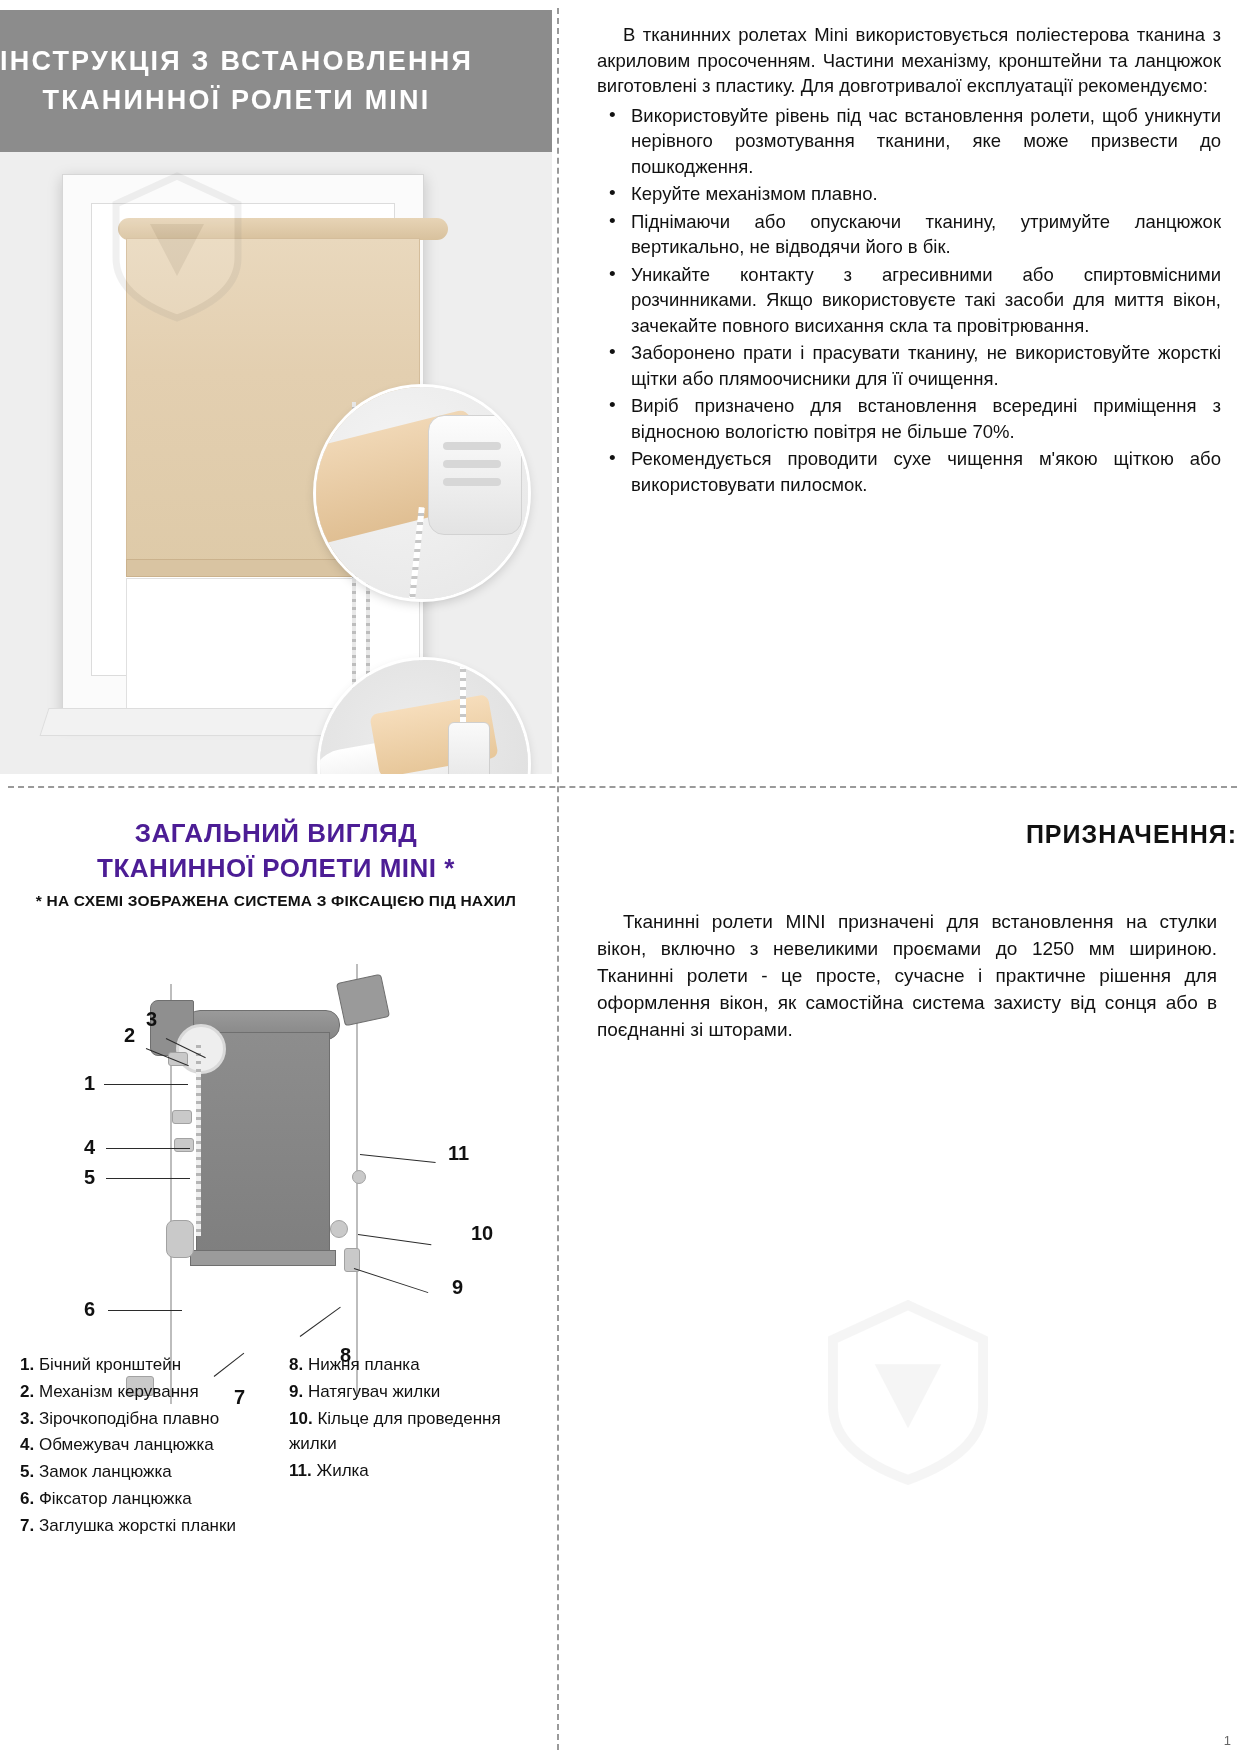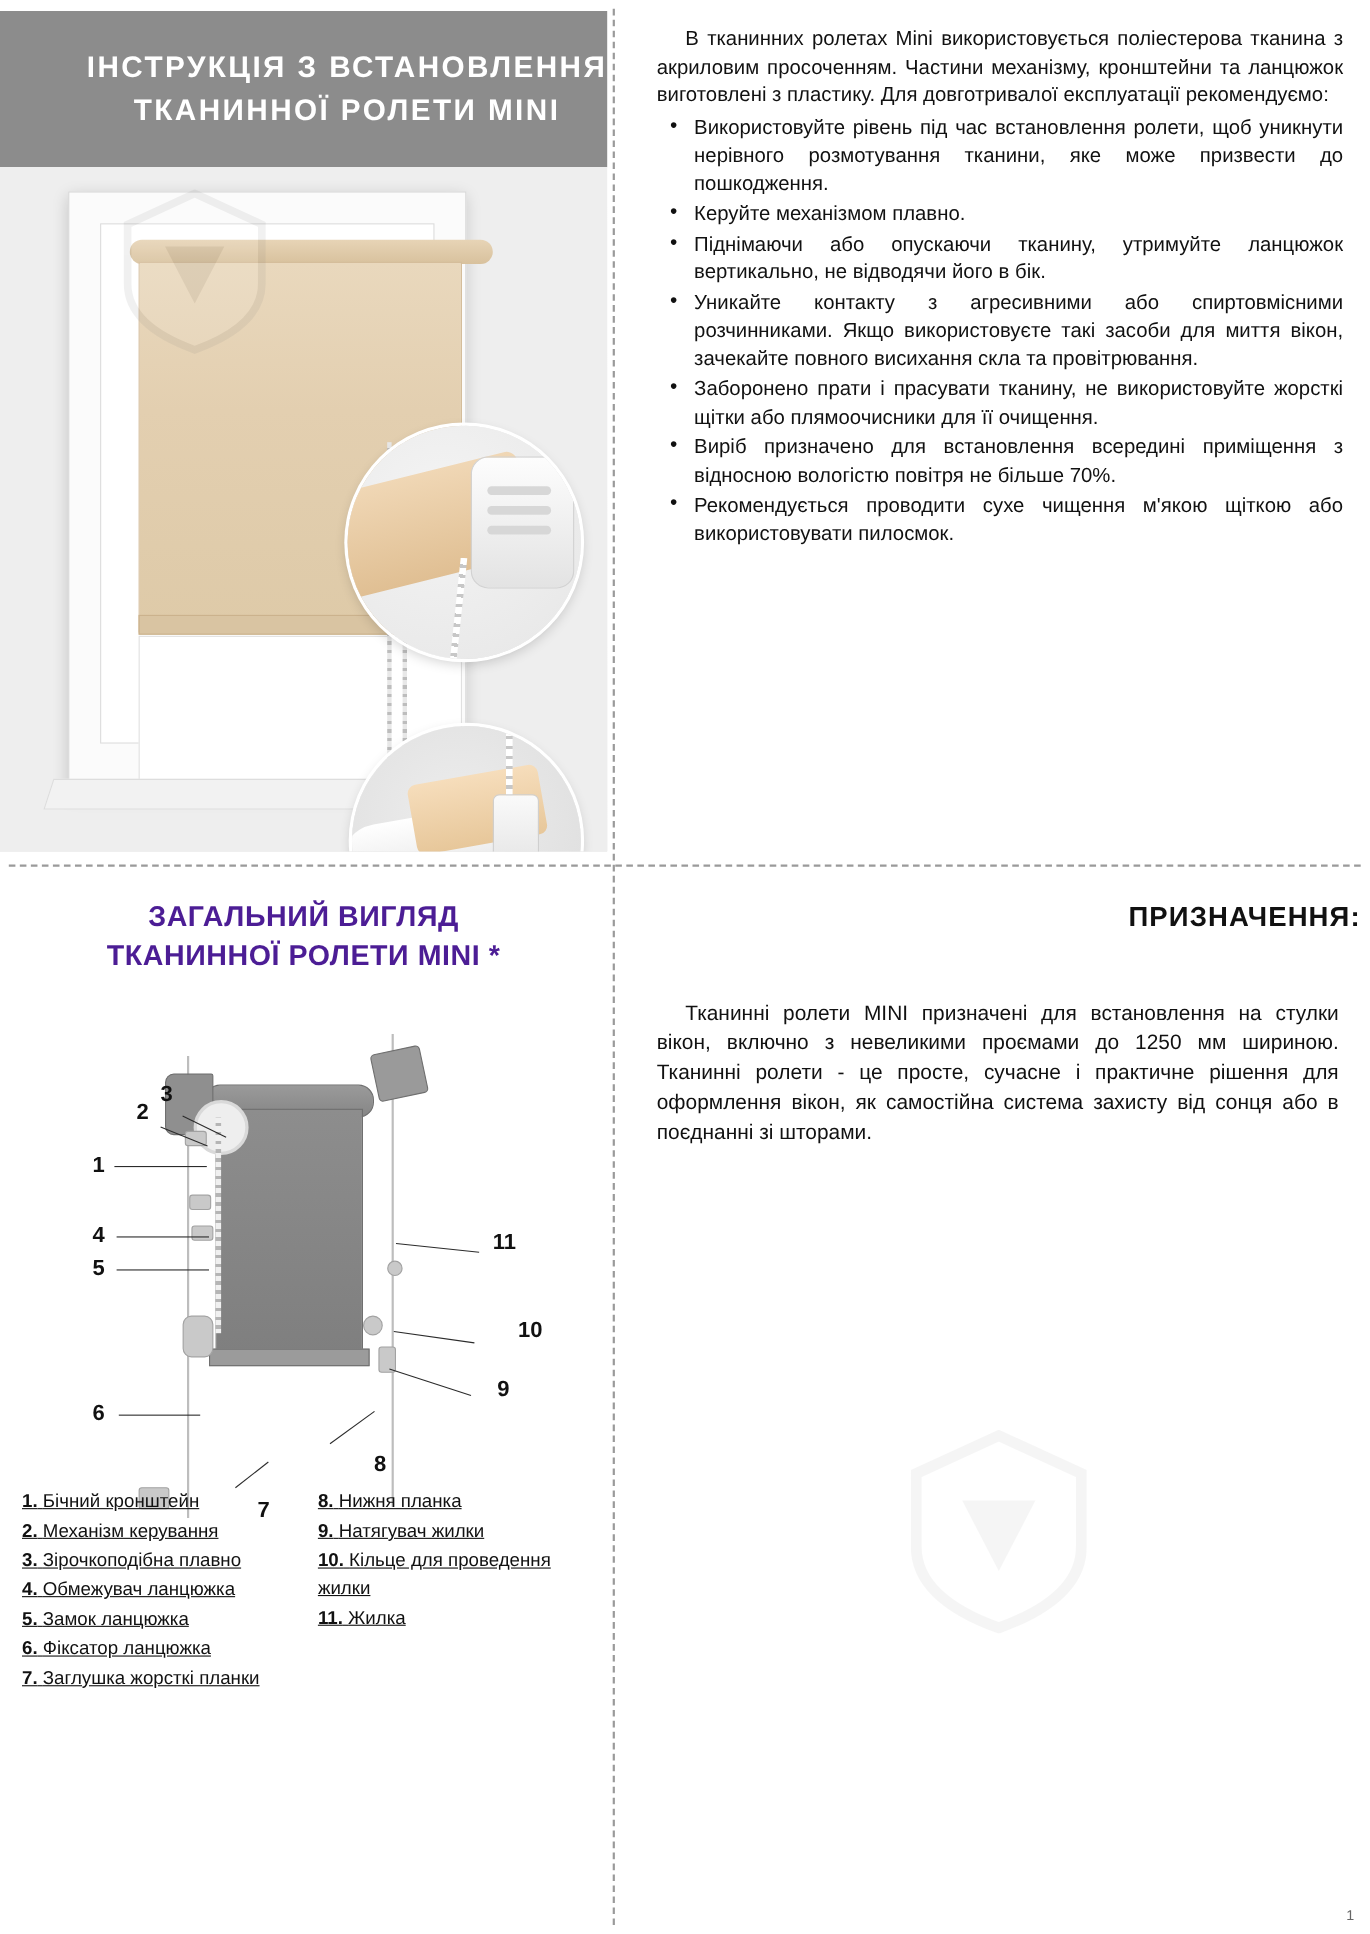--- a/index.html
+++ b/index.html
@@ -21,21 +21,21 @@
   .hsep{
     position:absolute;left:8px;top:786px;width:1229px;height:0;
     border-top:2px dashed #9a9a9a;
   }
 
   
   .tl{position:absolute;left:0;top:0;width:552px;height:778px;}
   .tl-header{
     position:absolute;left:0;top:10px;width:552px;height:142px;
     background:#8c8c8c;
-    display:flex;align-items:center;justify-content:flex-end;
+    display:flex;align-items:center;justify-content:flex-start;
     text-align:center;
   }
   .tl-header .h-text{
     color:#ffffff;
     font-weight:bold;
     font-size:27px;
     letter-spacing:2.2px;
     line-height:1.45;
     text-transform:uppercase;
   }
@@ -239,21 +239,21 @@
     position:absolute;font-weight:bold;font-size:20px;color:#111;
   }
 
   
   .legend{
     position:absolute;left:20px;top:560px;width:516px;
     display:flex;gap:22px;
     font-size:17px;line-height:1.52;color:#111;
   }
   .legend .col{flex:1;}
-  .legend .col div{margin-bottom:1px;text-decoration:underline;}
+  .legend .col div{margin-bottom:1px;}
   .legend b{font-weight:bold;}
 
   
   .br{position:absolute;left:573px;top:792px;width:664px;height:958px;}
   .br-title{
     margin-top:28px;text-align:right;
     font-weight:bold;font-size:25px;letter-spacing:1px;color:#111;
     text-transform:uppercase;
   }
   .br-body{
@@ -336,20 +336,21 @@
         <li>Рекомендується проводити сухе чищення м'якою щіткою або використовувати пилосмок.</li>
       </ul>
     </div>
   </div>
 
   <div class="bl">
     <div class="bl-title">
       <div>ЗАГАЛЬНИЙ ВИГЛЯД</div>
       <div>ТКАНИННОЇ РОЛЕТИ MINI *</div>
     </div>
+    <div class="bl-sub">* НА СХЕМІ ЗОБРАЖЕНА СИСТЕМА З ФІКСАЦІЄЮ ПІД НАХИЛ</div>
 
     <div class="diagram">
 
       <div class="d-wire" style="left:170px;top:60px;height:420px;"></div>
       <div class="d-wire" style="left:356px;top:40px;height:430px;"></div>
 
       <div class="d-roller"></div>
       <div class="d-blind"></div>
       <div class="d-bottom"></div>
       <div class="d-bracketL"></div>

